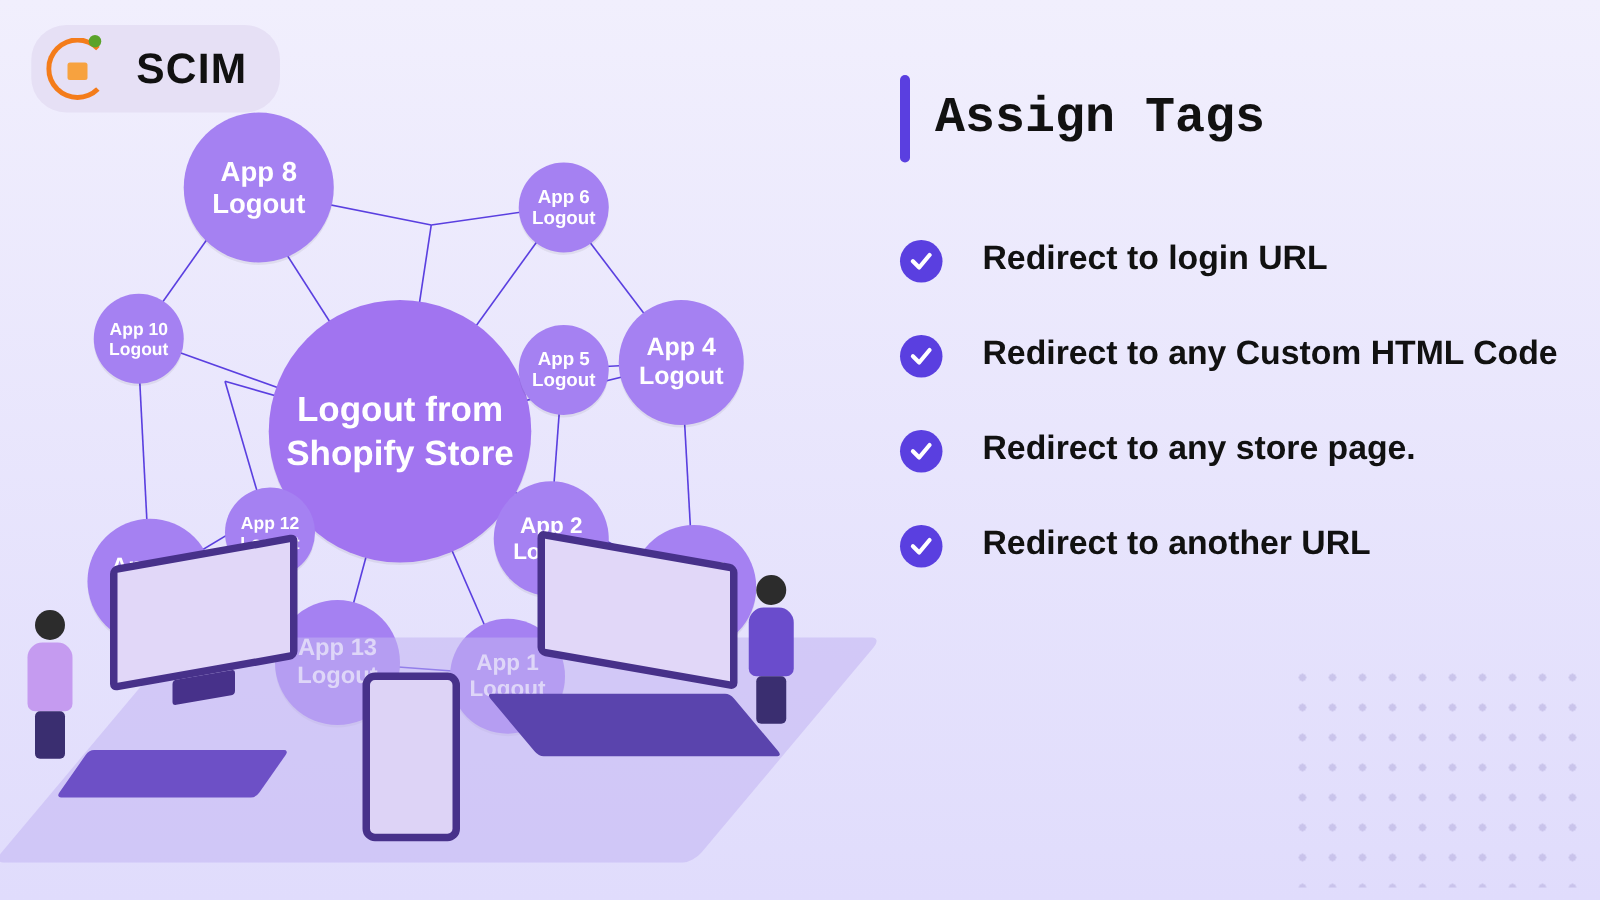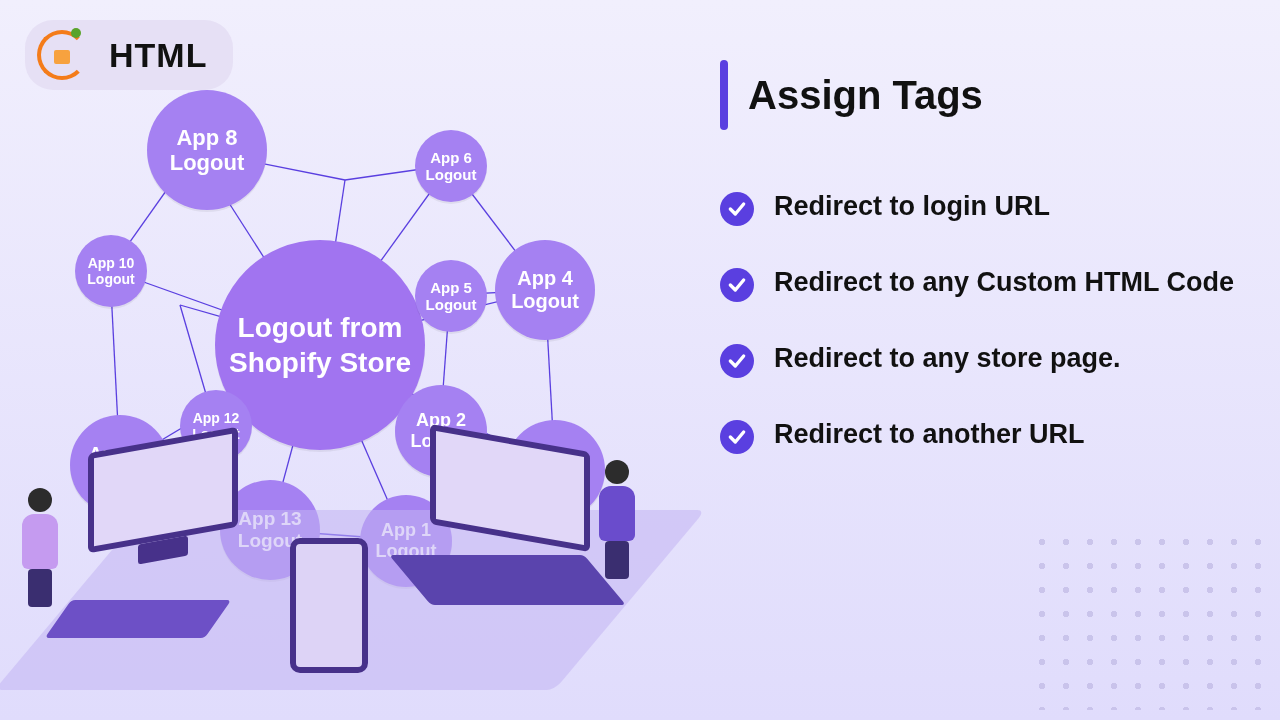--- a/index.html
+++ b/index.html
@@ -61,22 +61,23 @@
   }
   .heading-bar {
     width: 8px; height: 70px;
     background: #5a3fe0;
     border-radius: 4px;
   }
   .heading-text {
     font-size: 40px;
     font-weight: 800;
     color: #111;
-  }
-  .feat { display: flex; align-items: flex-start; gap: 20px; margin-bottom: 40px; }
+    font-family: Liberation Mono, monospace;
+  }
+  .feat { display: flex; align-items: flex-start; gap: 32px; margin-bottom: 40px; }
   .check {
     flex: none;
     width: 34px; height: 34px; border-radius: 50%;
     background: #5a3fe0;
     display: flex; align-items: center; justify-content: center;
     color: #fff; font-size: 20px; font-weight: bold;
     margin-top: 2px;
   }
   .check svg { width: 20px; height: 20px; }
   .feat-text {
@@ -214,21 +215,21 @@
     background-image: radial-gradient(#b9b2df 3px, transparent 3px);
     background-size: 24px 24px;
     opacity: 0.6;
   }
 </style>
 </head>
 <body>
 
 <div class="badge">
   <div class="badge-icon"></div>
-  <div class="badge-text">HTML</div>
+  <div class="badge-text">SCIM</div>
 </div>
 
 <div class="right">
   <div class="heading-wrap">
     <div class="heading-bar"></div>
     <div class="heading-text">Assign Tags</div>
   </div>
 
   <div class="feat">
     <div class="check">

